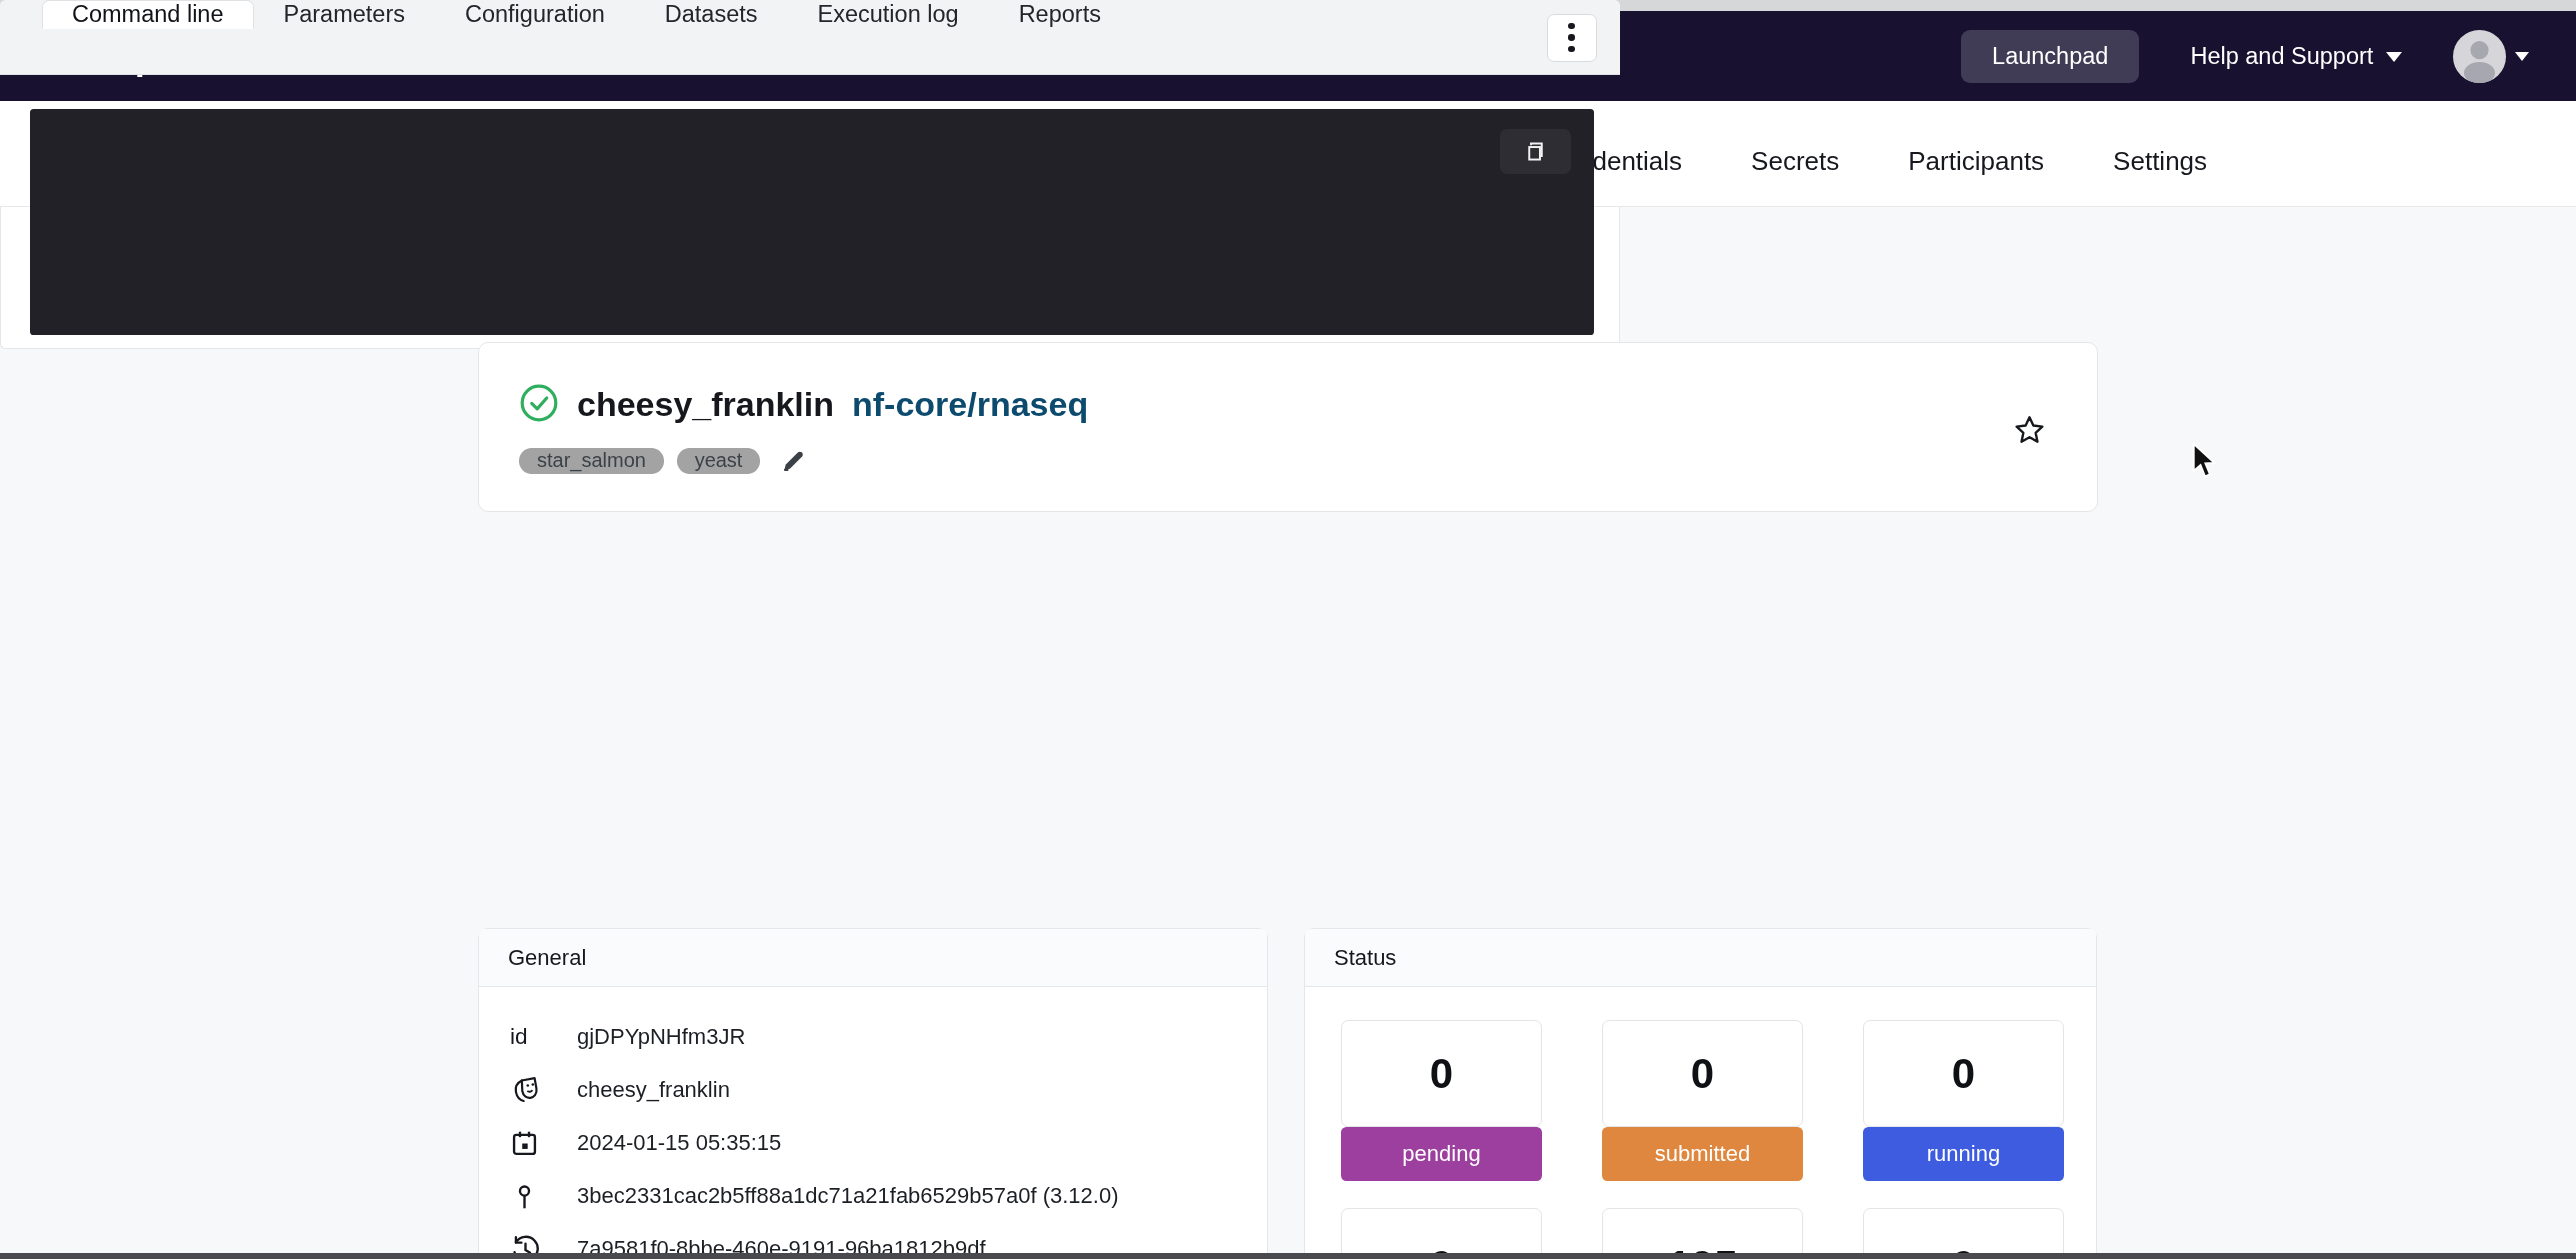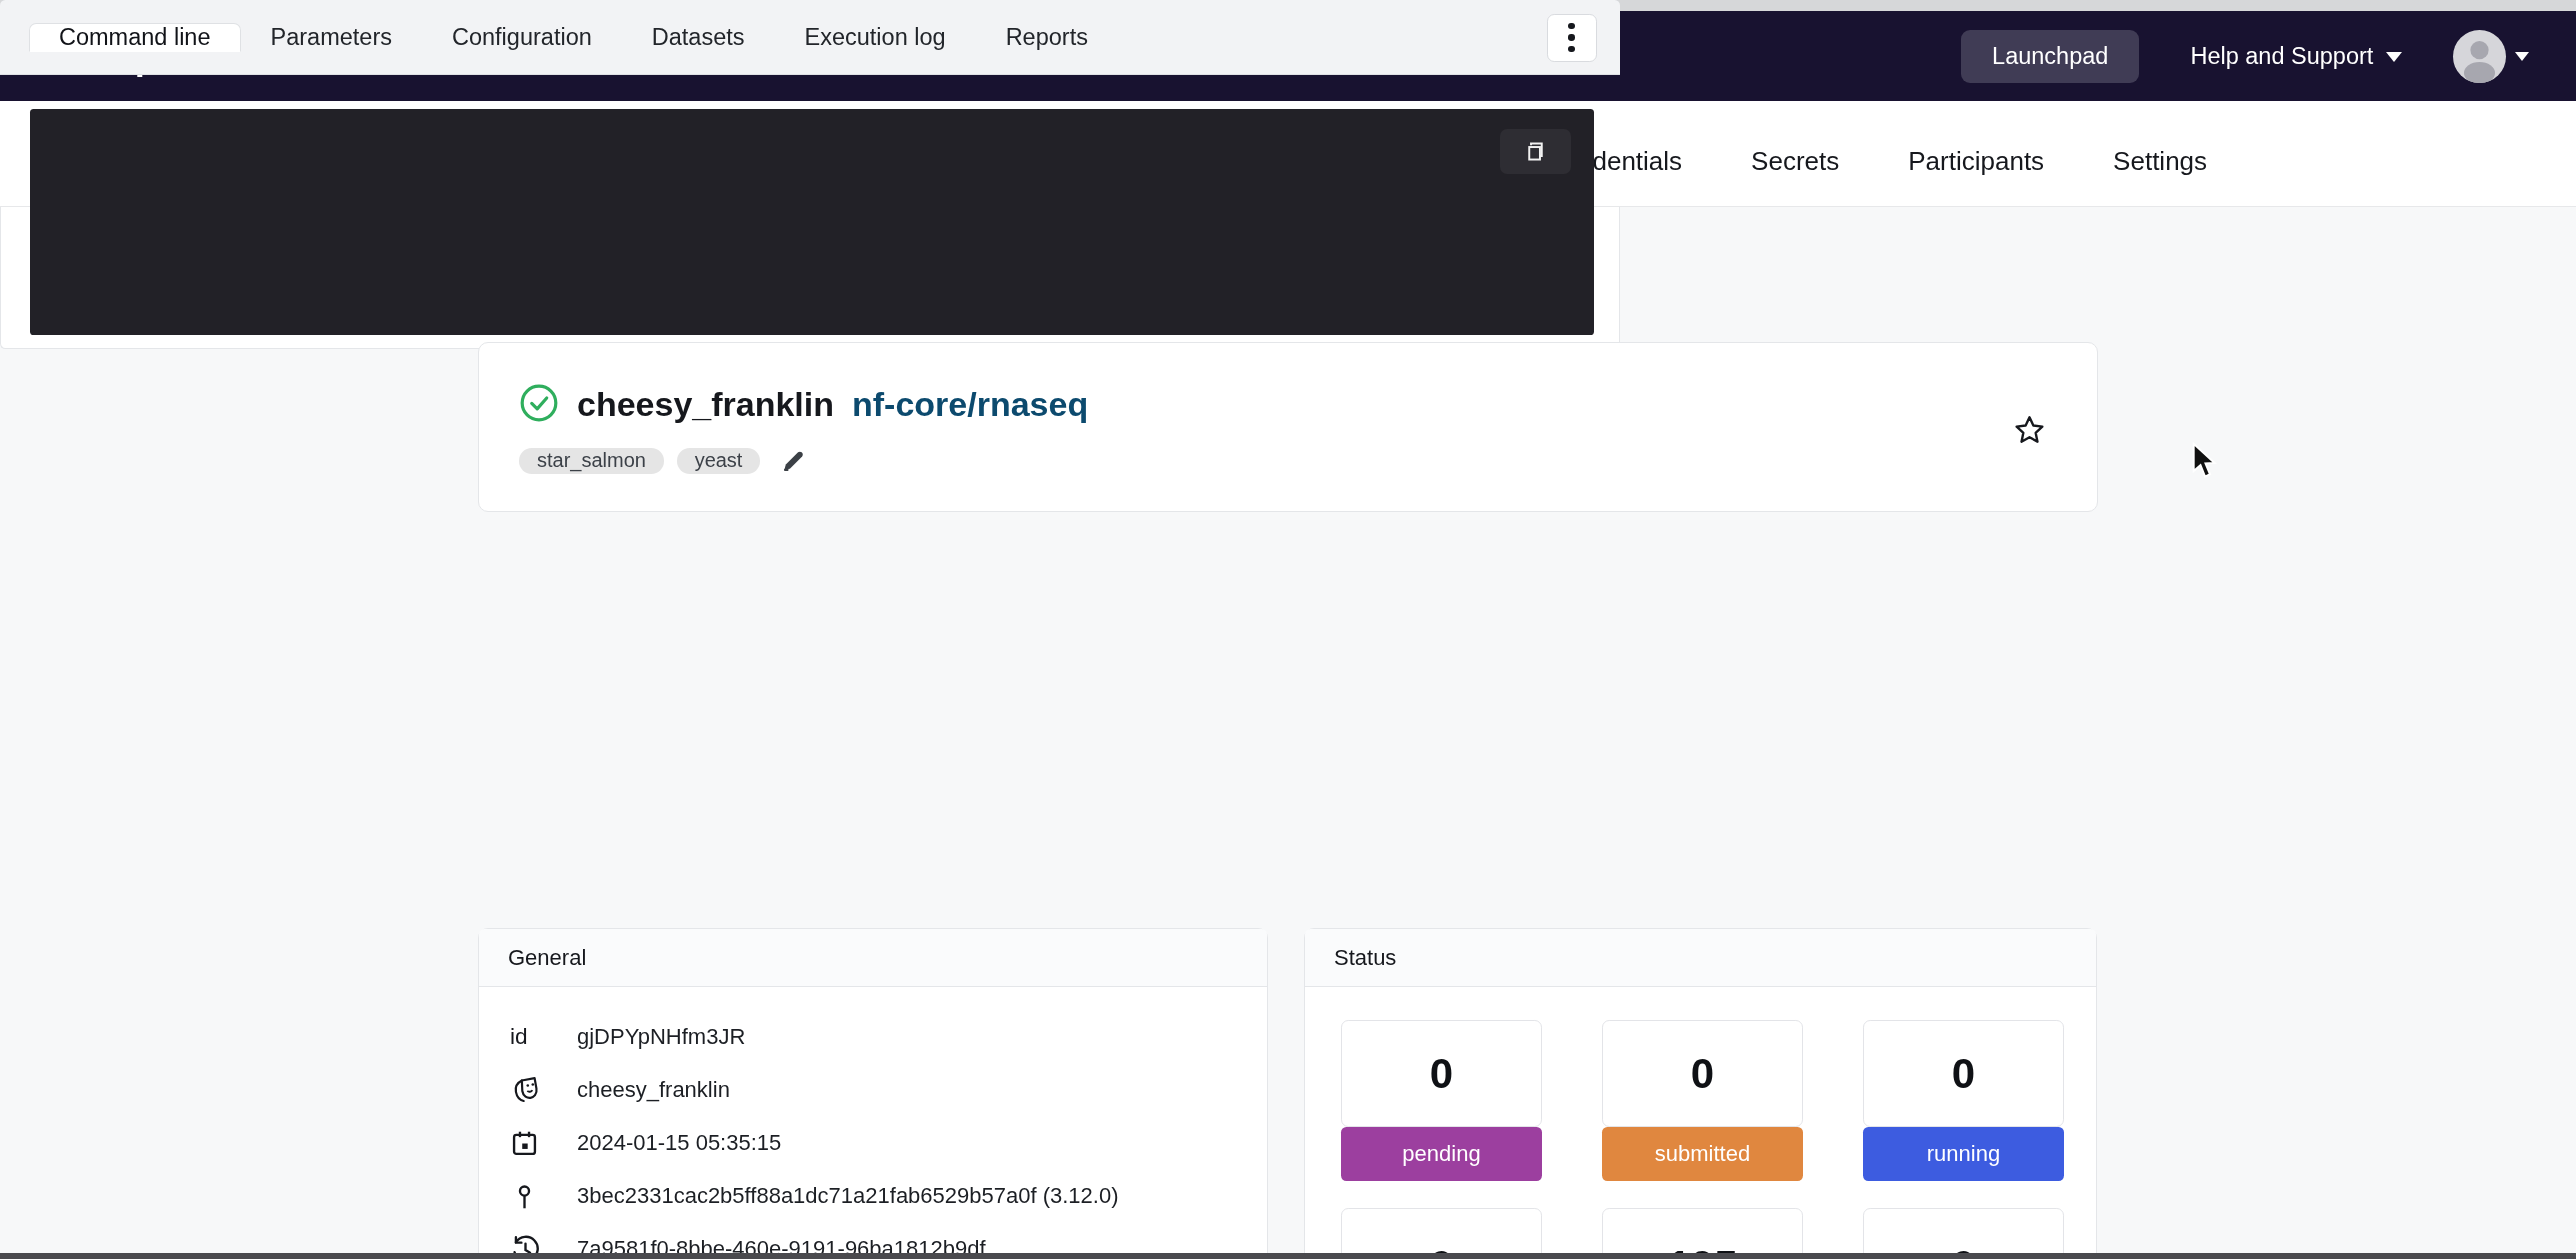--- a/index.html
+++ b/index.html
@@ -45,29 +45,29 @@
 
   .card { position:absolute; background:#ffffff; border:0.9px solid #e4e6e9; border-radius:10px; }
 
   
   .run-card { left:478px; top:342px; width:1620px; height:170px; padding:40px 0 0 40px; }
   .run-head { display:flex; align-items:center; gap:18px; }
   .run-name { font-size:34px; font-weight:700; color:#16181d; }
   .pipeline-link { font-size:34px; font-weight:600; color:#0c4a6e; 
                    text-underline-offset:5.4px; cursor:pointer; }
   .run-tags { display:flex; align-items:center; gap:12.7px; margin-top:20px; }
-  .tag-pill { background:#e5e5e5; color:#3c4148; font-size:20px; height:26px; padding:4px 18px;
+  .tag-pill { background:#a3a3a3; color:#3c4148; font-size:20px; height:26px; padding:4px 18px;
               border-radius:12.7px; display:flex; align-items:center; }
   .pencil-btn { background:none; border:none; cursor:pointer; padding:0 0 0 5.4px; display:flex; }
   .star-btn { position:absolute; right:51px; top:71px; background:none; border:none; cursor:pointer; padding:0; }
 
   
   .panel { left:478px; top:543px; width:1620px; height:350px; border-radius:5.4px; overflow:visible; }
   .tab-bar { position:relative; background:#f2f3f5; border-bottom:0.9px solid #dfe1e4; border-radius:5.4px 5.4px 0 0;
-             height:75px; display:flex; align-items:center; padding-left:29px; }
+             height:75px; display:flex; align-items:flex-start; padding-left:42px; }
   .detail-tab { font-size:23.5px; color:#22252a; display:flex; align-items:center; padding:0 29px;
                 cursor:pointer; border:0.9px solid transparent; margin-bottom:-0.9px; white-space:nowrap; }
   .detail-tab.active { background:#ffffff; border-color:#dfe1e4; border-bottom-color:#ffffff;
                        border-radius:7.2px 7.2px 0 0; color:#111318; }
   .kebab-btn { position:absolute; right:23.5px; top:13.6px; width:50px; height:48px; background:#fff;
                border:0.9px solid #d9dbdf; border-radius:7.2px; cursor:pointer; display:flex; flex-direction:column;
                align-items:center; justify-content:center; gap:5.4px; }
   .kebab-dot { width:6.3px; height:6.3px; border-radius:50%; background:#16181d; }
   .panel-body { background:#ffffff; border:0.9px solid #e4e6e9; border-top:none; border-radius:0 0 5.4px 5.4px;
                 height:274px; padding:34px 25px 0 29px; }

